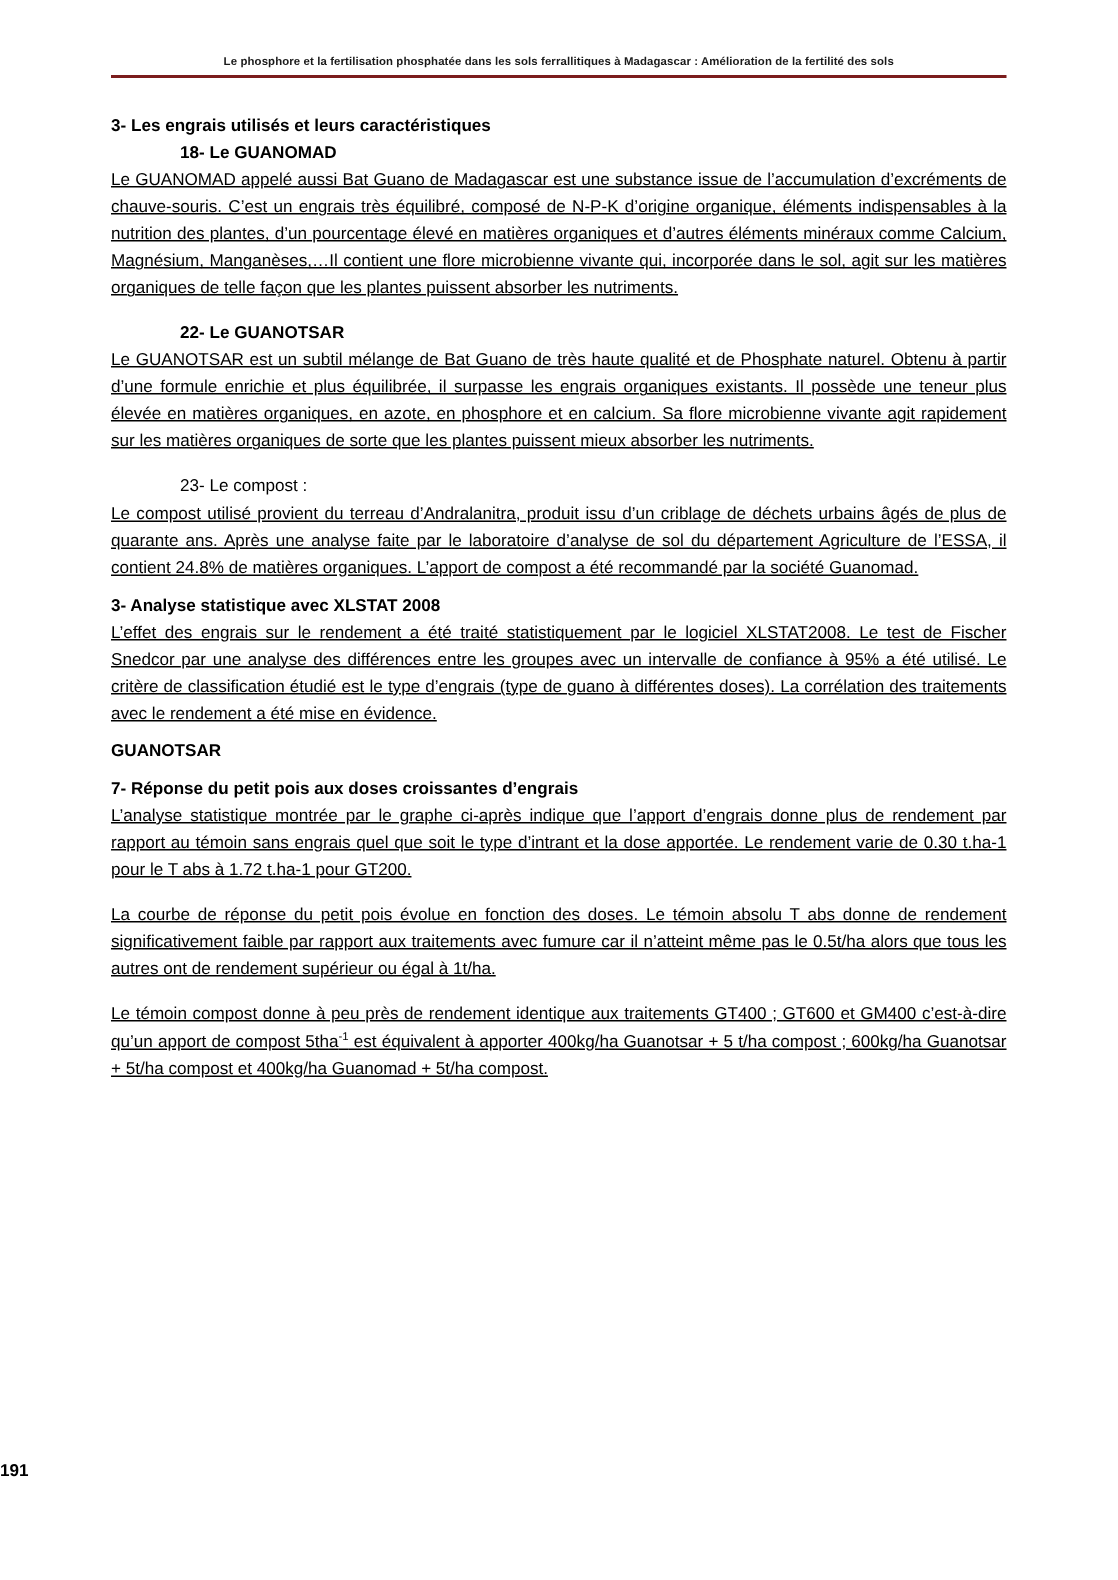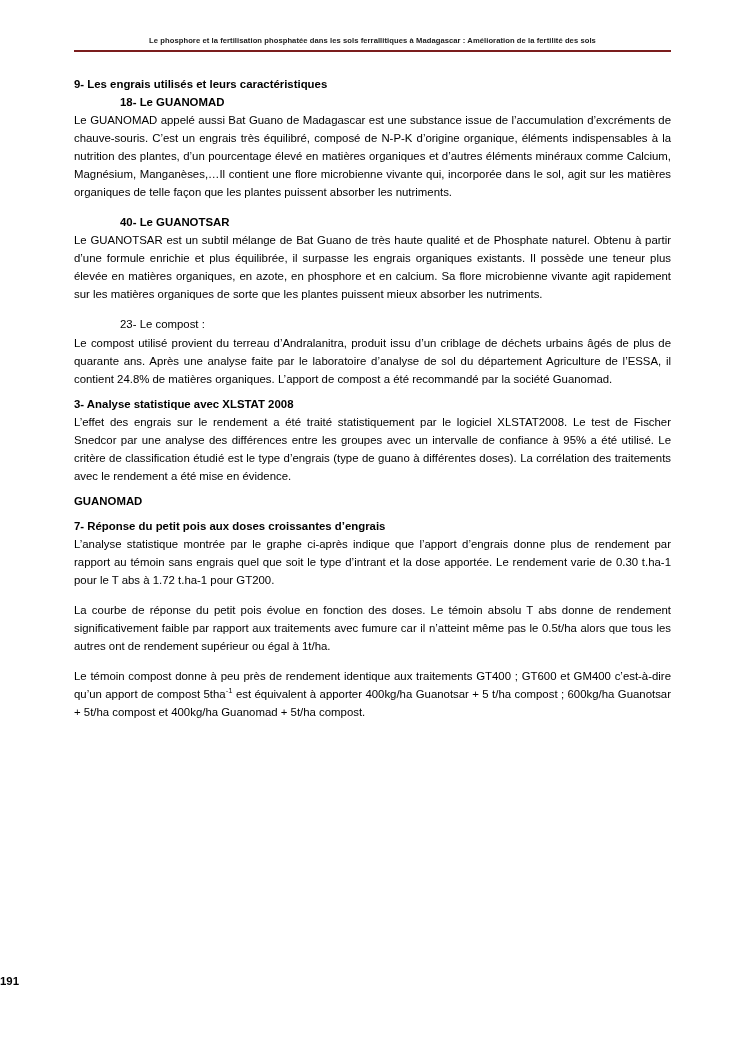--- a/index.html
+++ b/index.html
@@ -38,21 +38,21 @@
   }
   .body {
     margin-top: 23px;
   }
   p {
     margin: 0;
     font-size: 11.4px;
     line-height: 1.58;
     text-align: justify;
   }
-  p.just { text-align: justify; }
+  p.just { text-align: justify; text-decoration: underline; }
   .h-sec {
     font-size: 11.4px;
     font-weight: bold;
     margin: 0;
     line-height: 1.58;
   }
   .h-sub {
     font-size: 11.4px;
     font-weight: bold;
     margin: 0 0 0 46px;
@@ -79,42 +79,42 @@
 </head>
 <body>
 
 <div class="page">
 
   <div class="running-head">Le phosphore et la fertilisation phosphatée dans les sols ferrallitiques à Madagascar : Amélioration de la fertilité des sols</div>
   <div class="head-rule"></div>
 
   <div class="body">
 
-    <div class="h-sec">9- Les engrais utilisés et leurs caractéristiques</div>
+    <div class="h-sec">3- Les engrais utilisés et leurs caractéristiques</div>
     <div class="h-sub">18- Le GUANOMAD</div>
     <p class="just">Le GUANOMAD appelé aussi Bat Guano de Madagascar est une substance issue de l’accumulation d’excréments de chauve-souris. C’est un engrais très équilibré, composé de N-P-K d’origine organique, éléments indispensables à la nutrition des plantes, d’un pourcentage élevé en matières organiques et d’autres éléments minéraux  comme Calcium, Magnésium, Manganèses,…Il contient une flore microbienne vivante qui, incorporée dans le sol, agit sur les matières organiques de telle façon que les plantes puissent absorber les nutriments.</p>
 
     <div class="gap-m"></div>
 
-    <div class="h-sub">40- Le GUANOTSAR</div>
+    <div class="h-sub">22- Le GUANOTSAR</div>
     <p class="just">Le GUANOTSAR est un subtil mélange de Bat Guano de très haute qualité et de Phosphate naturel. Obtenu à partir d’une formule enrichie et plus équilibrée, il surpasse les engrais organiques existants. Il possède une teneur plus élevée en matières organiques, en azote, en phosphore et en calcium. Sa flore microbienne vivante agit rapidement sur les matières organiques de sorte que les plantes puissent mieux absorber les nutriments.</p>
 
     <div class="gap-m"></div>
 
     <div class="h-sub3">23- Le compost :</div>
     <p class="just">Le compost utilisé provient du terreau d’Andralanitra, produit issu d’un criblage de déchets urbains âgés de plus de quarante ans. Après une analyse faite par le laboratoire d’analyse de sol du département Agriculture de l’ESSA, il contient 24.8% de matières organiques. L’apport de compost a été recommandé par la société Guanomad.</p>
 
     <div class="gap-s"></div>
 
     <div class="h-sec">3- Analyse statistique avec XLSTAT 2008</div>
     <p class="just">L’effet des engrais sur le rendement a été traité statistiquement par le logiciel XLSTAT2008. Le test de Fischer Snedcor par une analyse des différences entre les groupes avec un intervalle de confiance à 95% a été utilisé. Le critère de classification étudié est le type d’engrais (type de guano à différentes doses). La corrélation des traitements avec le rendement a été mise en évidence.</p>
 
     <div class="gap-s"></div>
 
-    <div class="h-sec">GUANOMAD</div>
+    <div class="h-sec">GUANOTSAR</div>
 
     <div class="gap-s"></div>
 
     <div class="h-sec">7- Réponse du petit pois aux doses croissantes d’engrais</div>
     <p class="just">L’analyse statistique montrée par le graphe ci-après indique que l’apport d’engrais donne plus de rendement par rapport au témoin sans engrais quel que soit le type d’intrant et la dose apportée. Le rendement varie de 0.30 t.ha-1 pour le T abs à 1.72 t.ha-1 pour GT200.</p>
 
     <div class="gap-m"></div>
 
     <p class="just">La courbe de réponse du petit pois évolue en fonction des doses. Le témoin absolu T abs donne de rendement significativement faible par rapport aux traitements avec fumure car il n’atteint même pas le 0.5t/ha alors que tous les autres ont de rendement supérieur ou égal à 1t/ha.</p>
 

